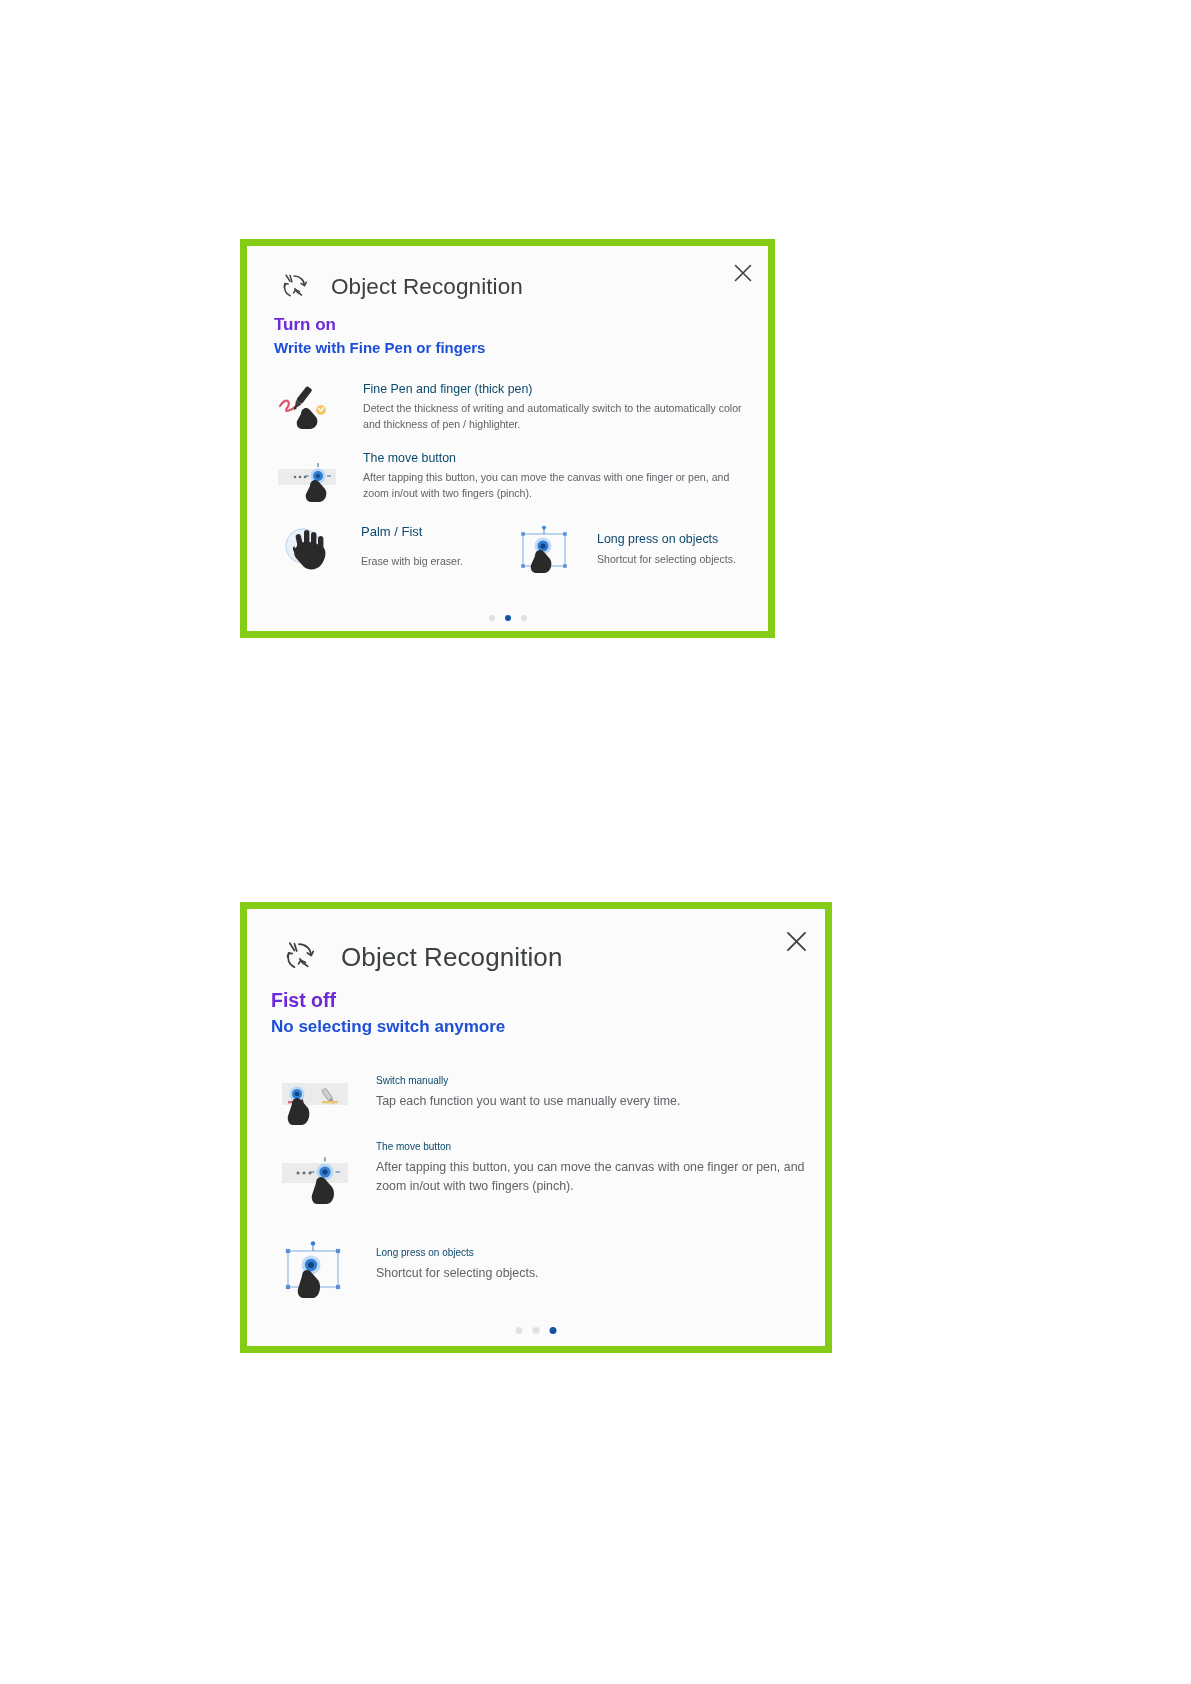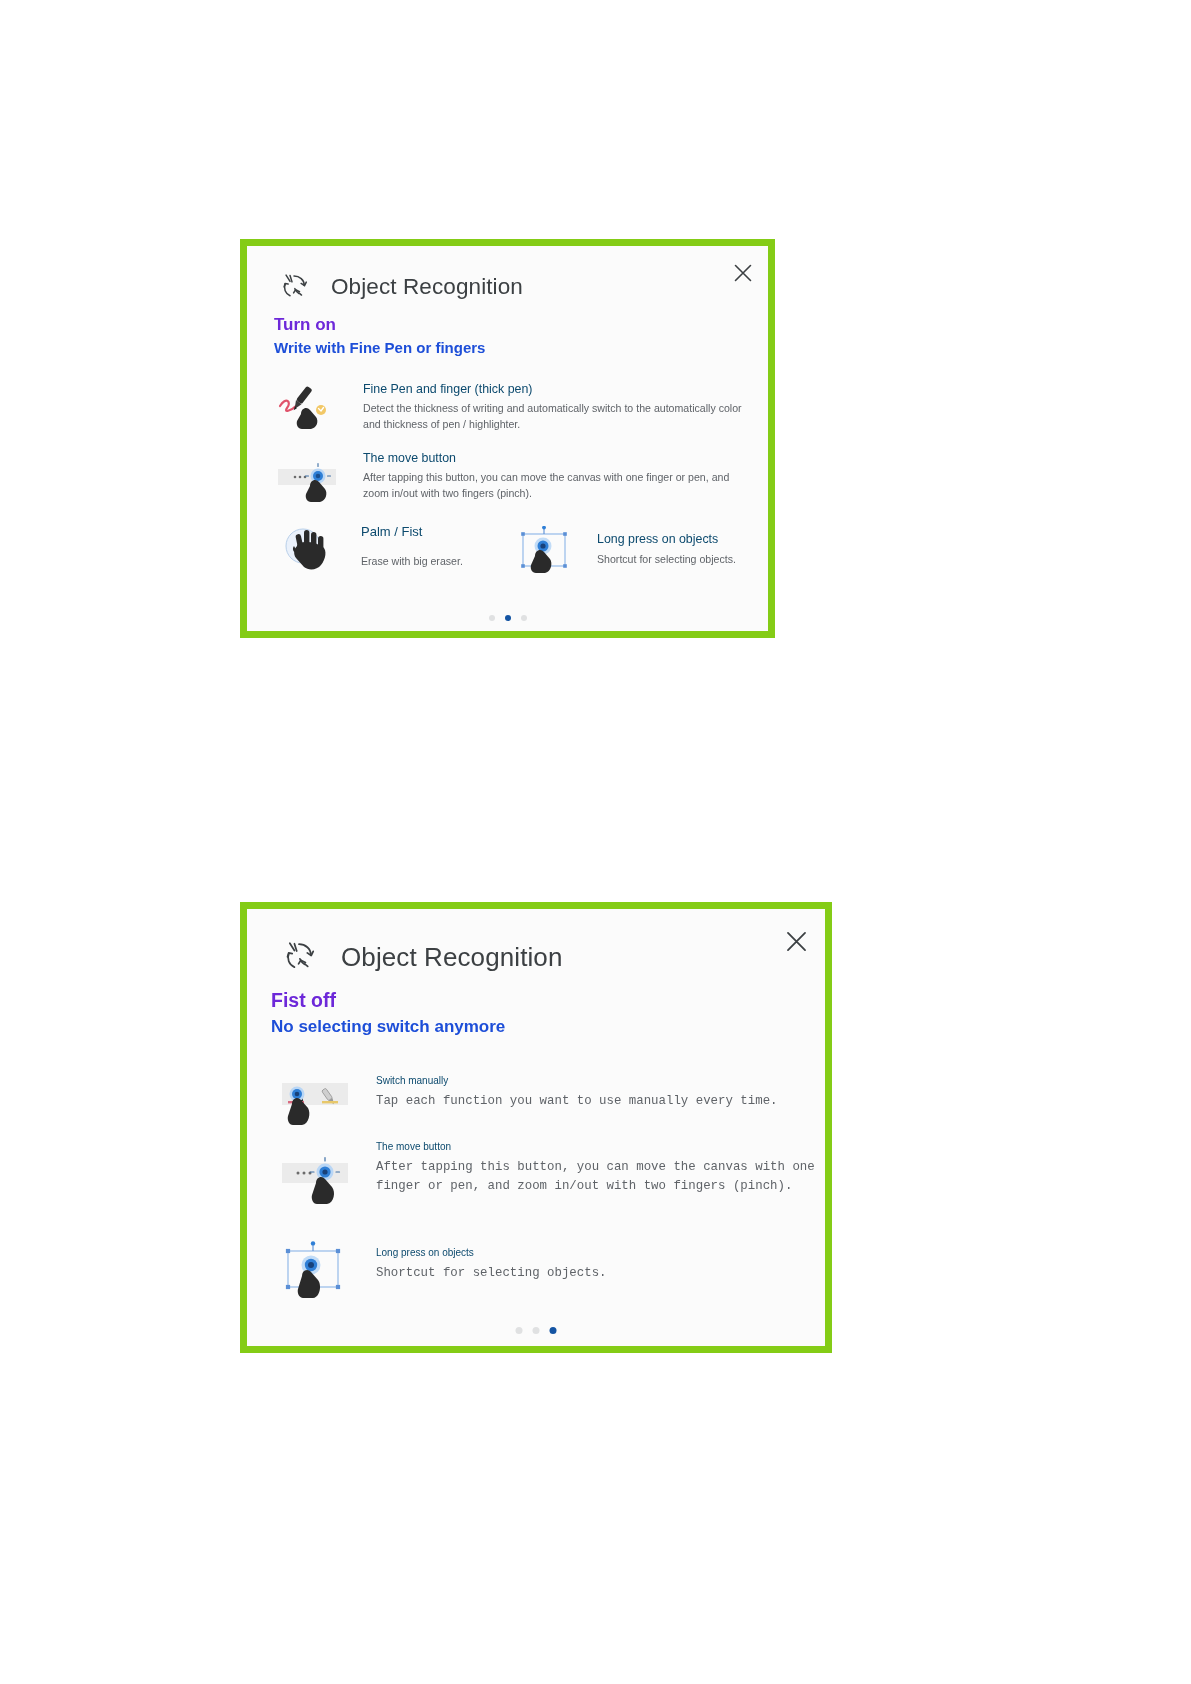--- a/index.html
+++ b/index.html
@@ -56,21 +56,21 @@
   
   .feat { position: absolute; display: flex; align-items: flex-start; }
   .feat-art { flex: none; position: relative; }
   .feat-txt { }
   .feat-title { color: #0c4a6e; font-weight: 400; }
   .feat-desc  { color: #5f6368; font-weight: 400; }
 
   #card-one .feat-title { font-size: 12.4px; margin-bottom: 4px; }
   #card-one .feat-desc  { font-size: 10.6px; line-height: 16px; }
   #card-two .feat-title { font-size: 10px; margin-bottom: 6px; }
-  #card-two .feat-desc  { font-size: 12.4px; line-height: 19px; font-family: Liberation Mono, monospace; }
+  #card-two .feat-desc  { font-size: 12.4px; line-height: 19px; }
 
   
   #c1-row1 { left: 30px;  top: 136px; width: 495px; }
   #c1-row1 .feat-art { width: 64px; height: 50px; margin-right: 22px; margin-top: 2px; }
   #c1-row1 .feat-txt { width: 385px; }
 
   #c1-row2 { left: 30px;  top: 205px; width: 500px; }
   #c1-row2 .feat-art { width: 64px; height: 52px; margin-right: 22px; margin-top: 4px; }
   #c1-row2 .feat-txt { width: 390px; }
 

